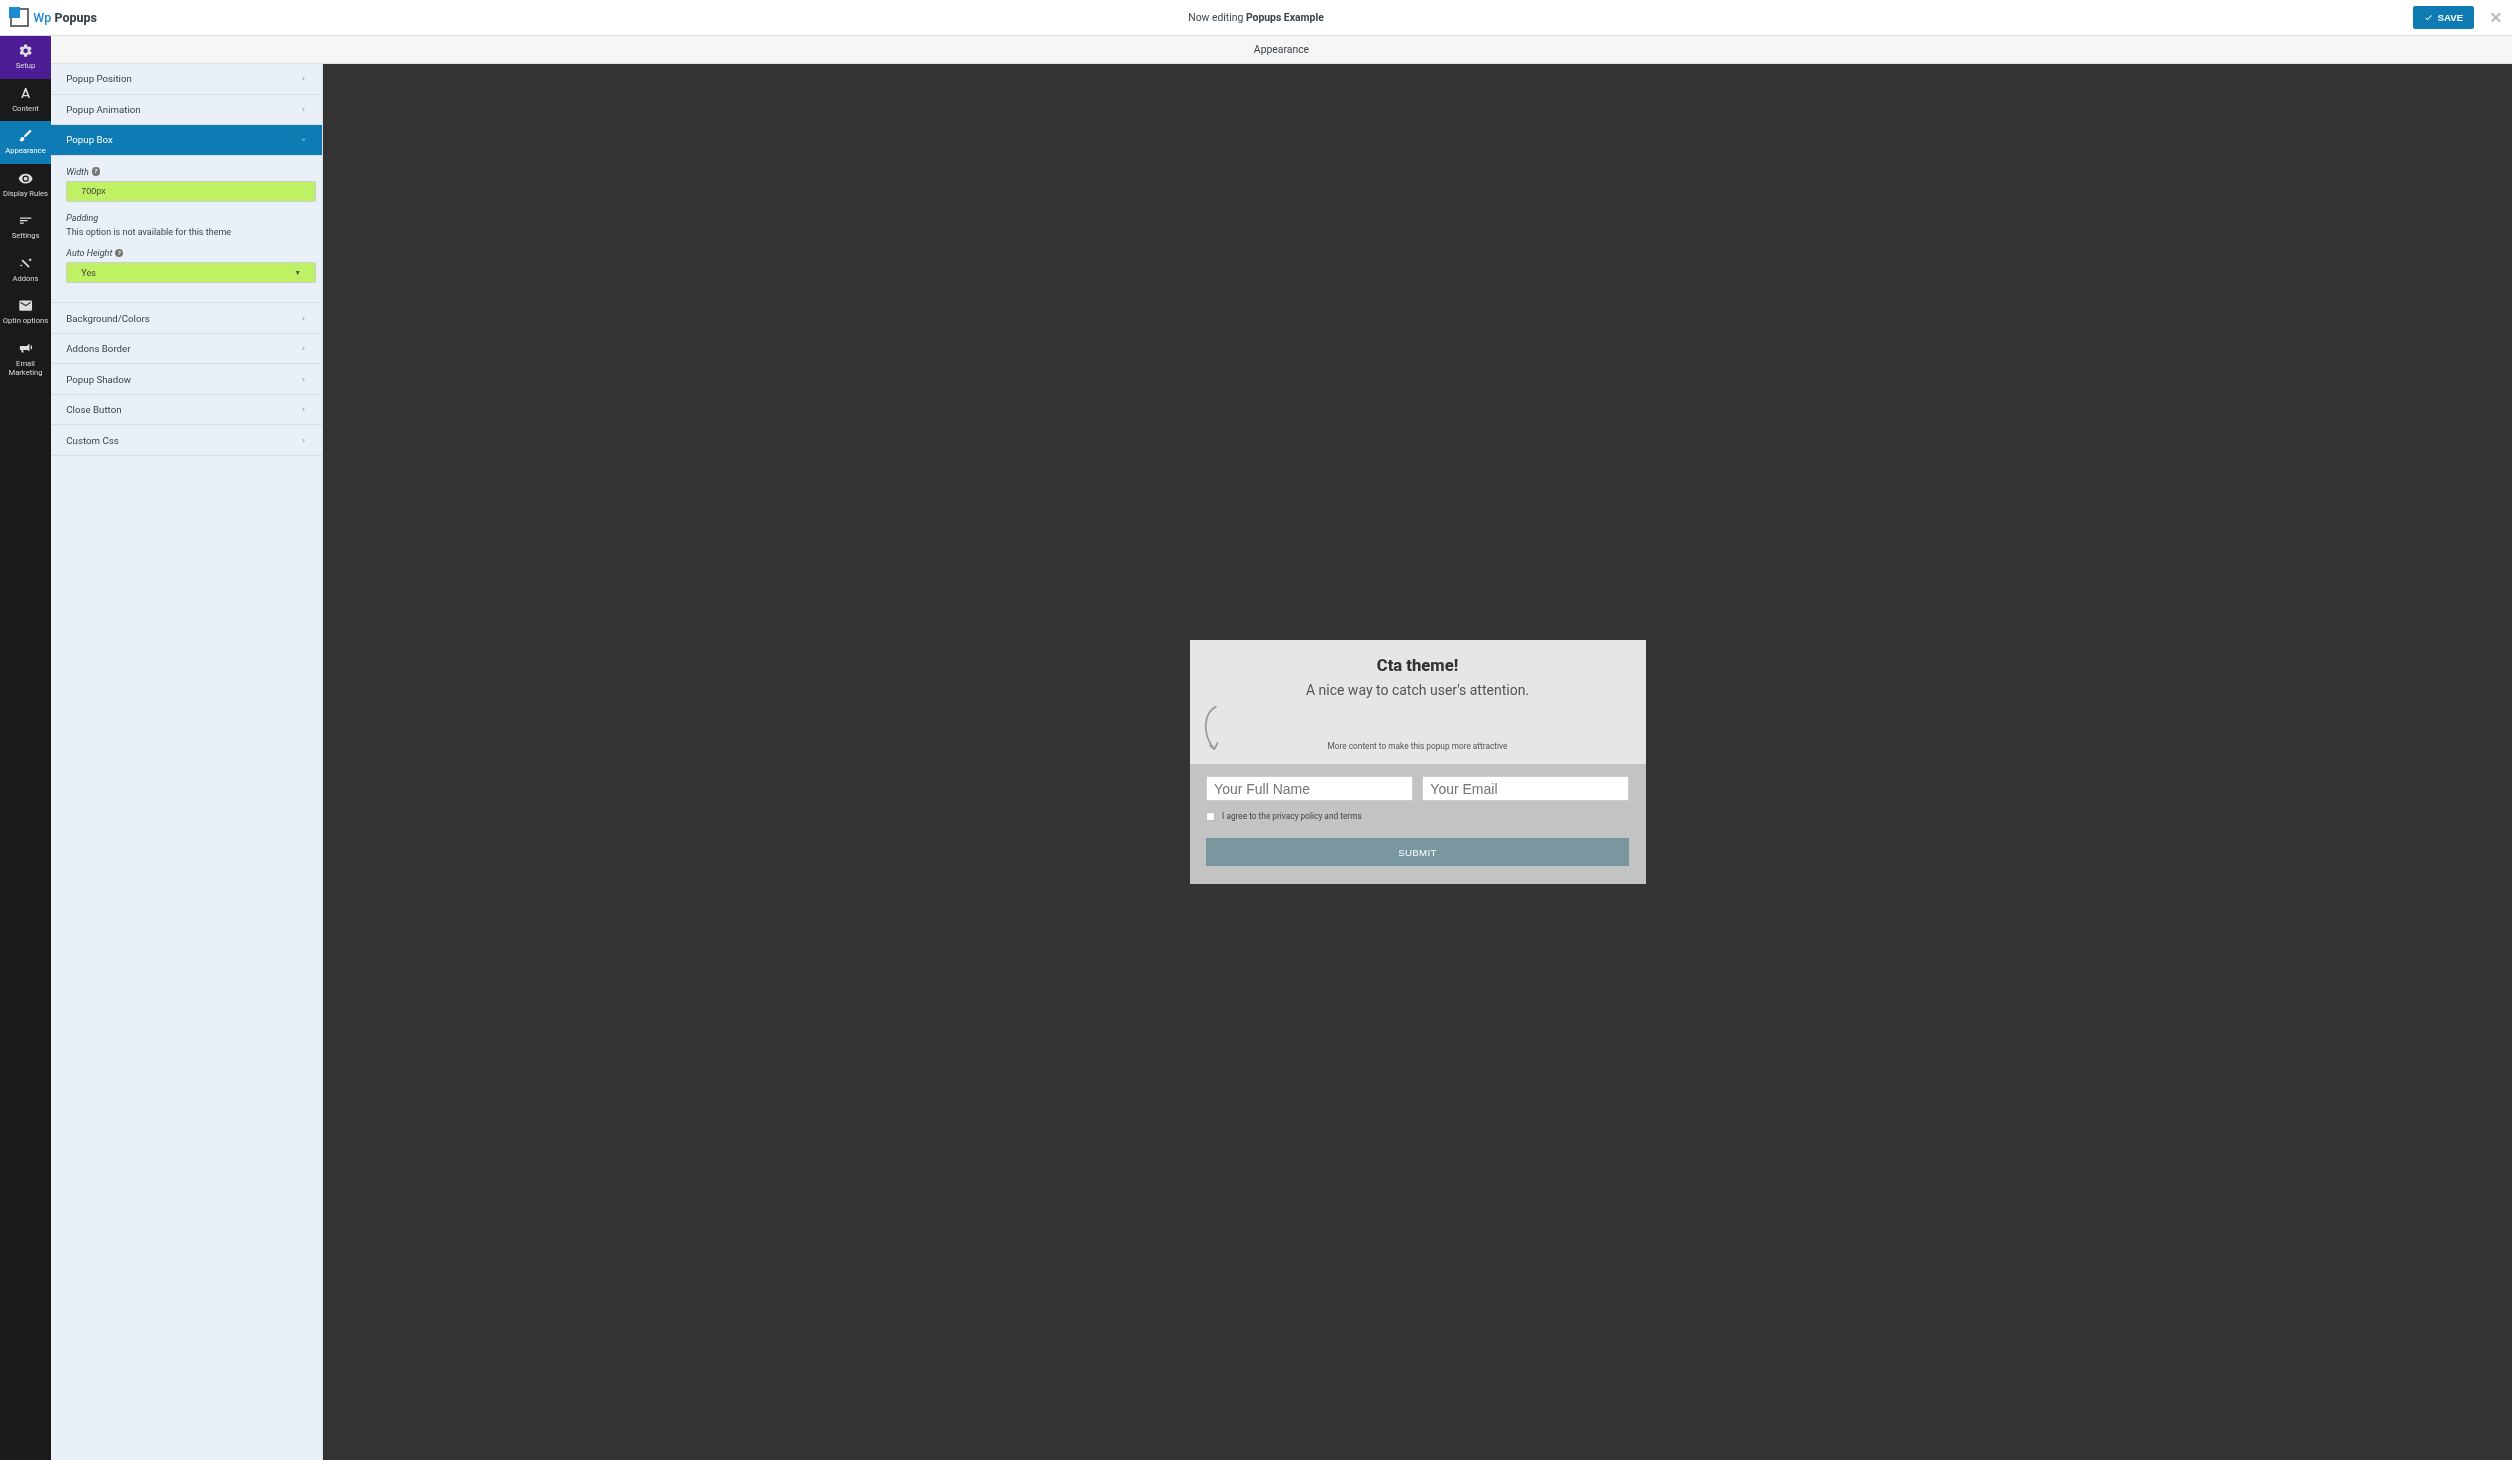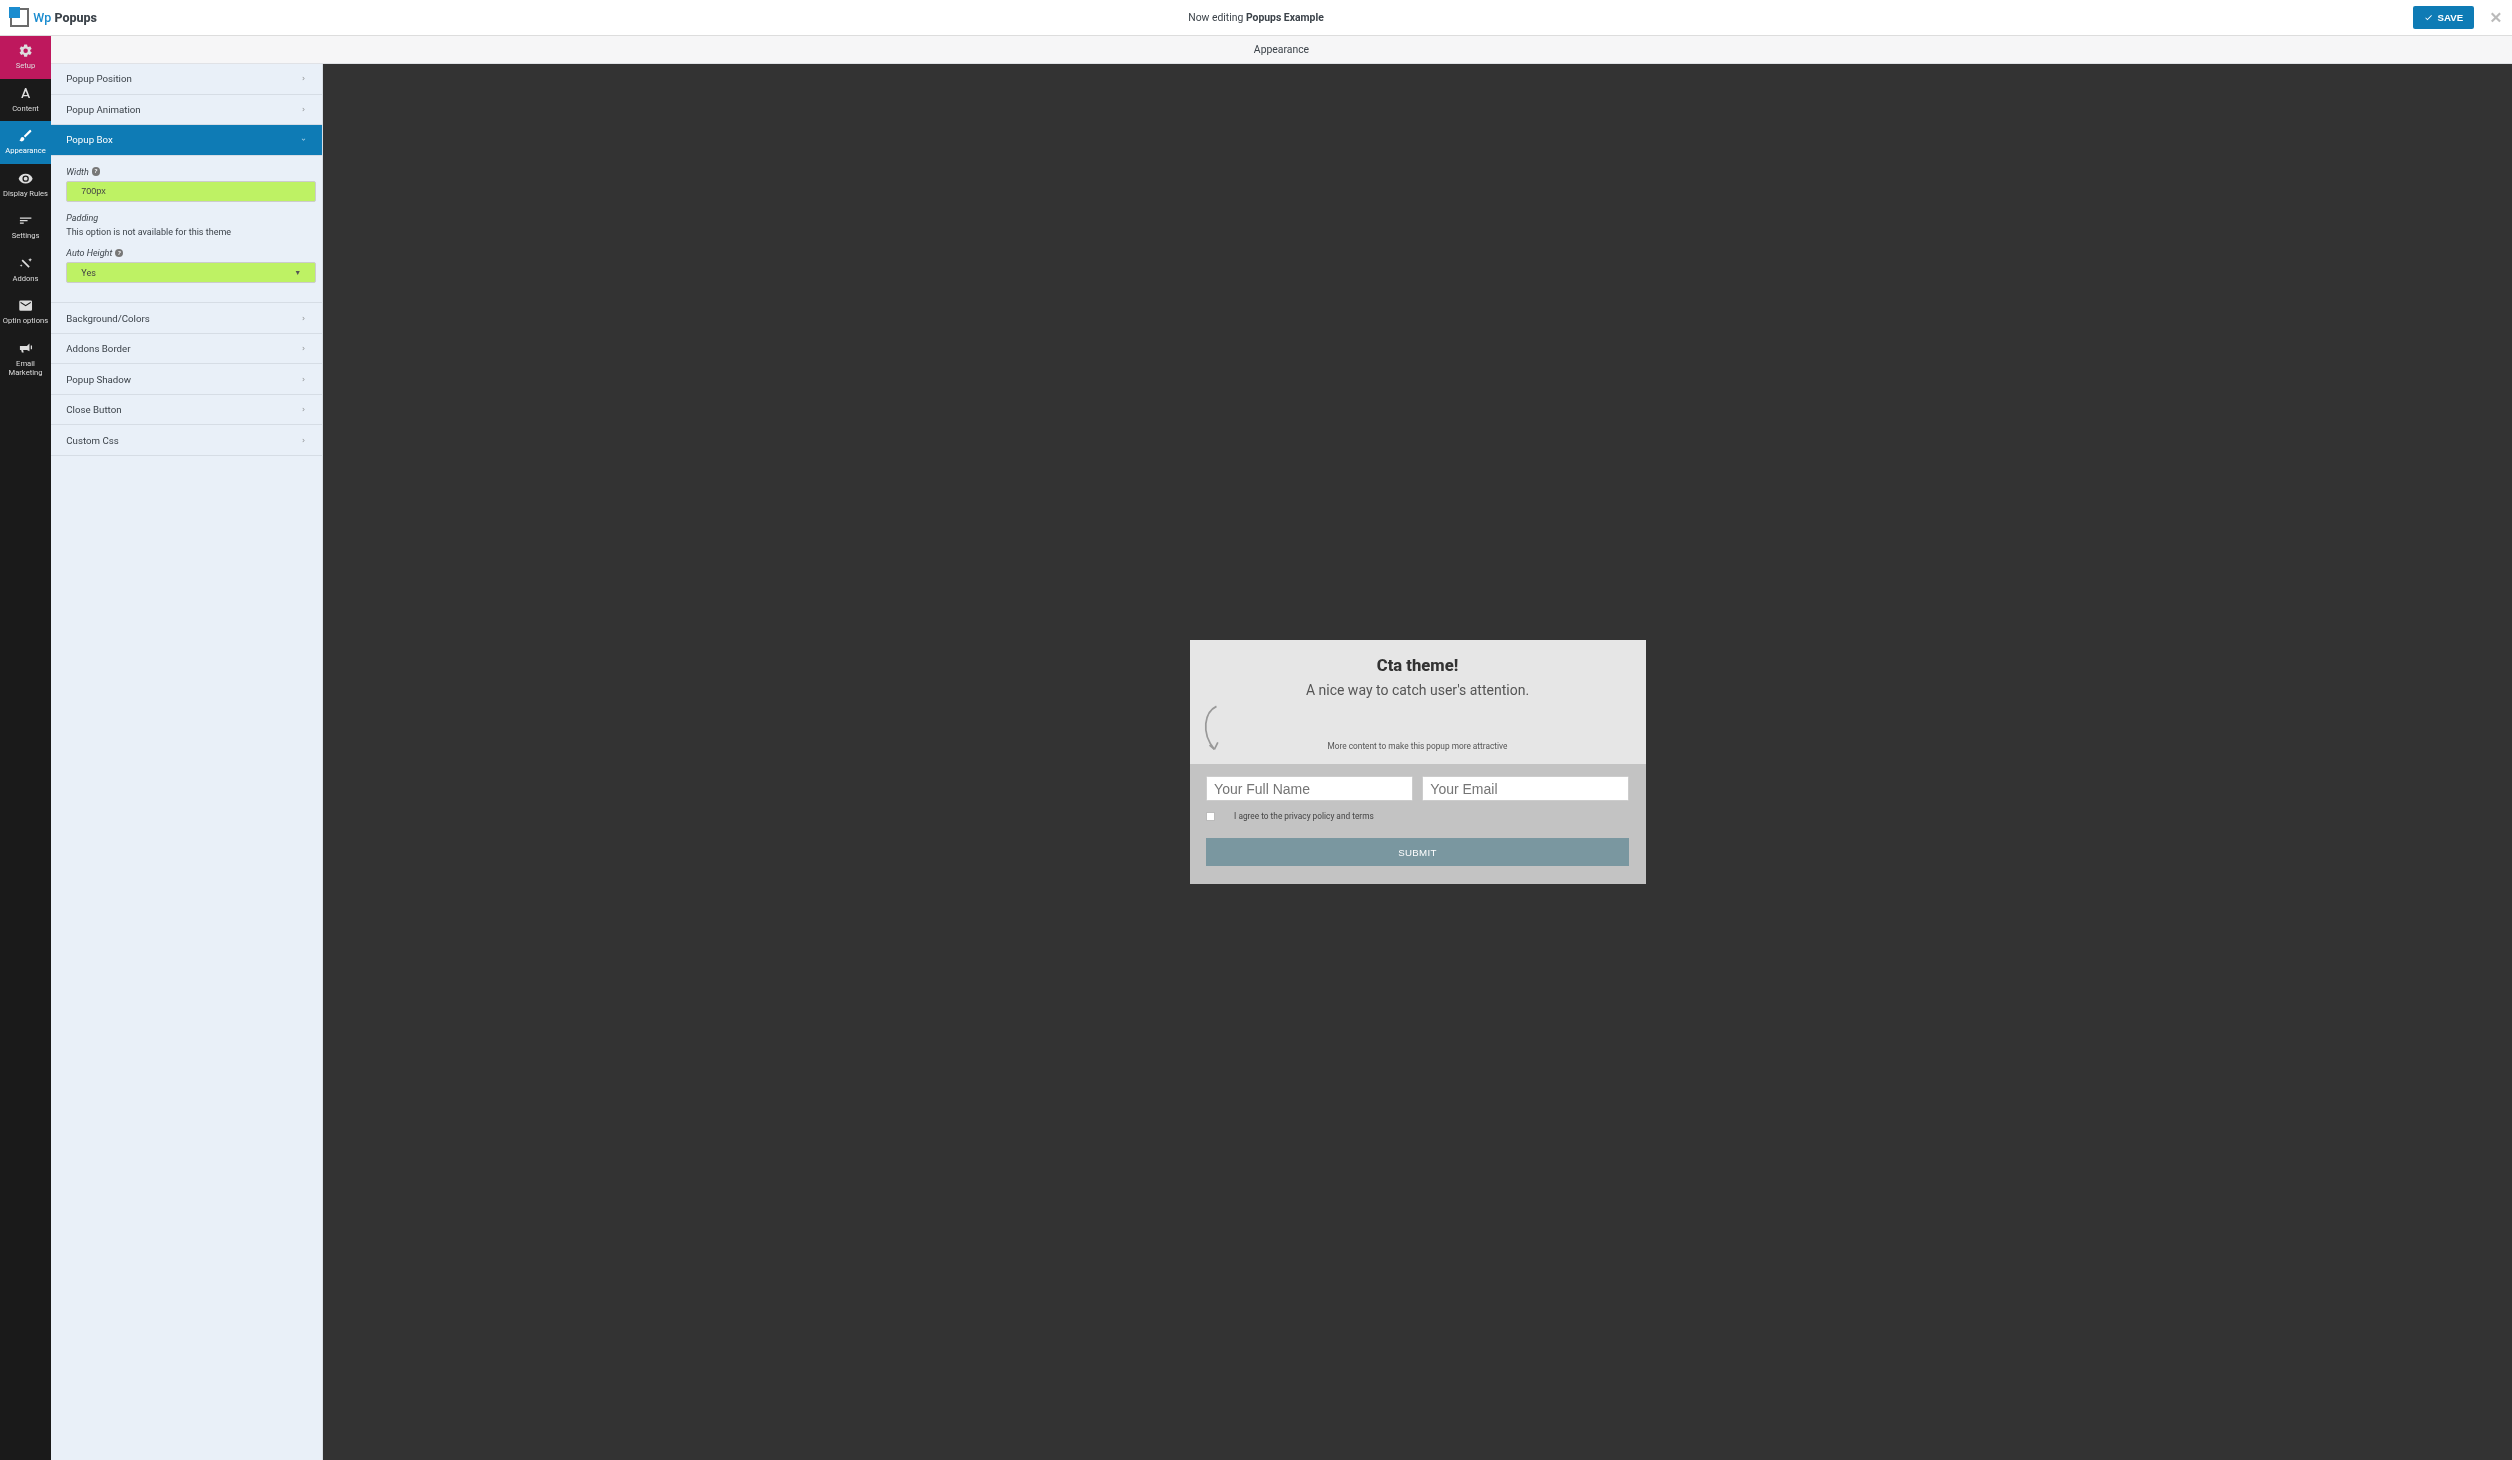--- a/index.html
+++ b/index.html
@@ -49,21 +49,21 @@
     .main-row { display: flex; flex: 1; min-height: 0; }
     .side-nav {
       width: 51px; background: #1a1a1a; display: flex; flex-direction: column;
     }
     .nav-item {
       display: flex; flex-direction: column; align-items: center;
       justify-content: center; padding: 7px 2.8px 8.3px;
       color: #ddd; font-size: 7.6px; line-height: 1.2;
       text-align: center; cursor: pointer; gap: 2.8px;
     }
-    .nav-item.active-setup { background: #be185d; justify-content: flex-end; }
+    .nav-item.active-setup { background: #4c1d95; justify-content: flex-end; }
     .nav-item.active-blue { background: #0e7bb5; color: #fff; }
     .nav-item svg { width: 15.3px; height: 15.3px; fill: currentColor; }
     .nav-item span { max-width: 47px; }
     .options-panel {
       width: 272px; background: #e9f0f8; border-right: 0.7px solid #d8dee4;
       display: flex; flex-direction: column; overflow-y: auto;
     }
     .panel-header {
       height: 28px; background: #f6f6f7;
       border-bottom: 0.7px solid #e0e2e6;
@@ -132,21 +132,21 @@
     }
     .popup-form {
       background: #c3c3c3; padding: 12.5px 16.6px 18px;
     }
     .form-row { display: flex; gap: 9.7px; margin-bottom: 9.7px; }
     .form-input {
       flex: 1; height: 25px; background: #fff; border: 0.7px solid #ccc;
       border-radius: 1.4px; padding: 0 7px; font-size: 14px; color: #555;
     }
     .agree-row {
-      display: flex; align-items: center; gap: 19px; font-size: 8.3px; color: #444;
+      display: flex; align-items: center; gap: 7px; font-size: 8.3px; color: #444;
       margin-bottom: 17px;
     }
     .chk { width: 9px; height: 9px; background: #fff; border: 0.7px solid #bbb; }
     .submit-btn {
       width: 100%; height: 28px; background: #7a97a0; color: #fff;
       border: 0; font-size: 9.7px; letter-spacing: 0.3px; cursor: pointer;
     }
   </style>
 </head>
 <body>

